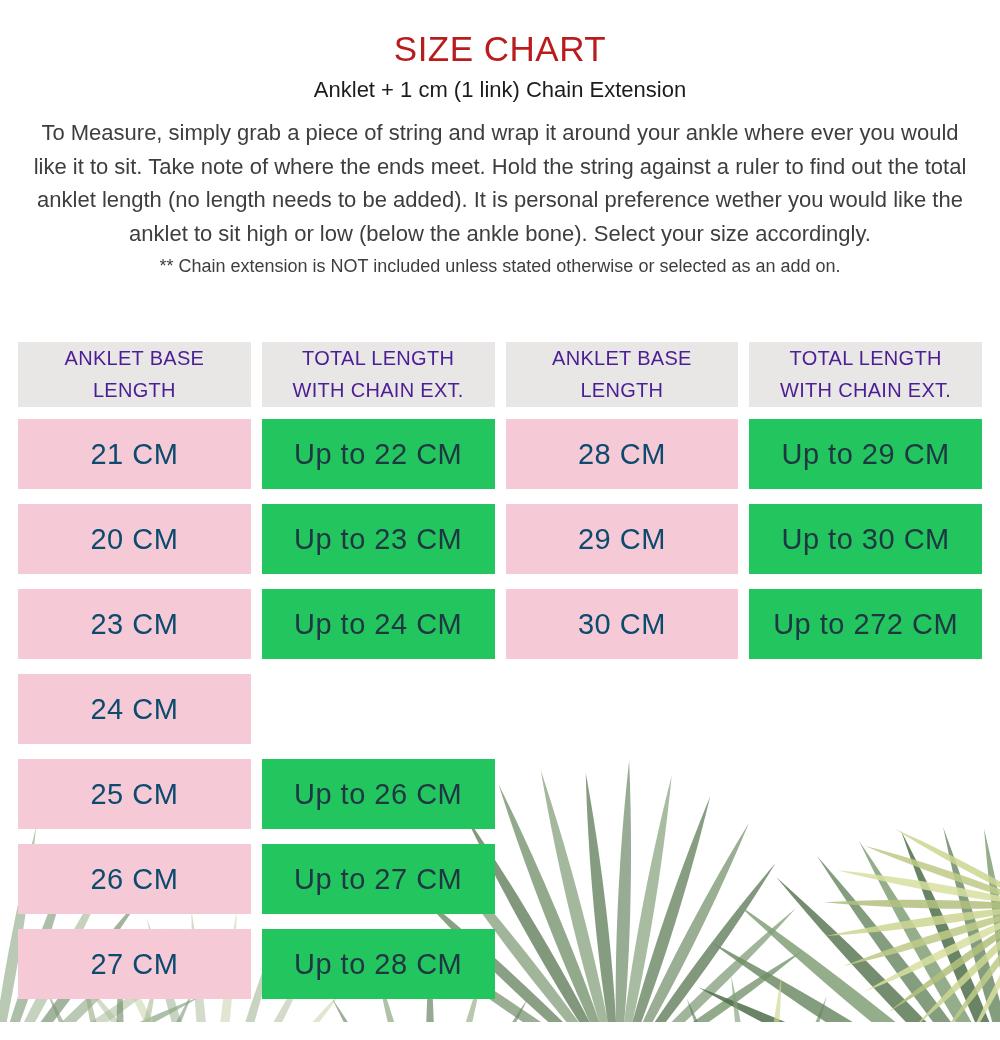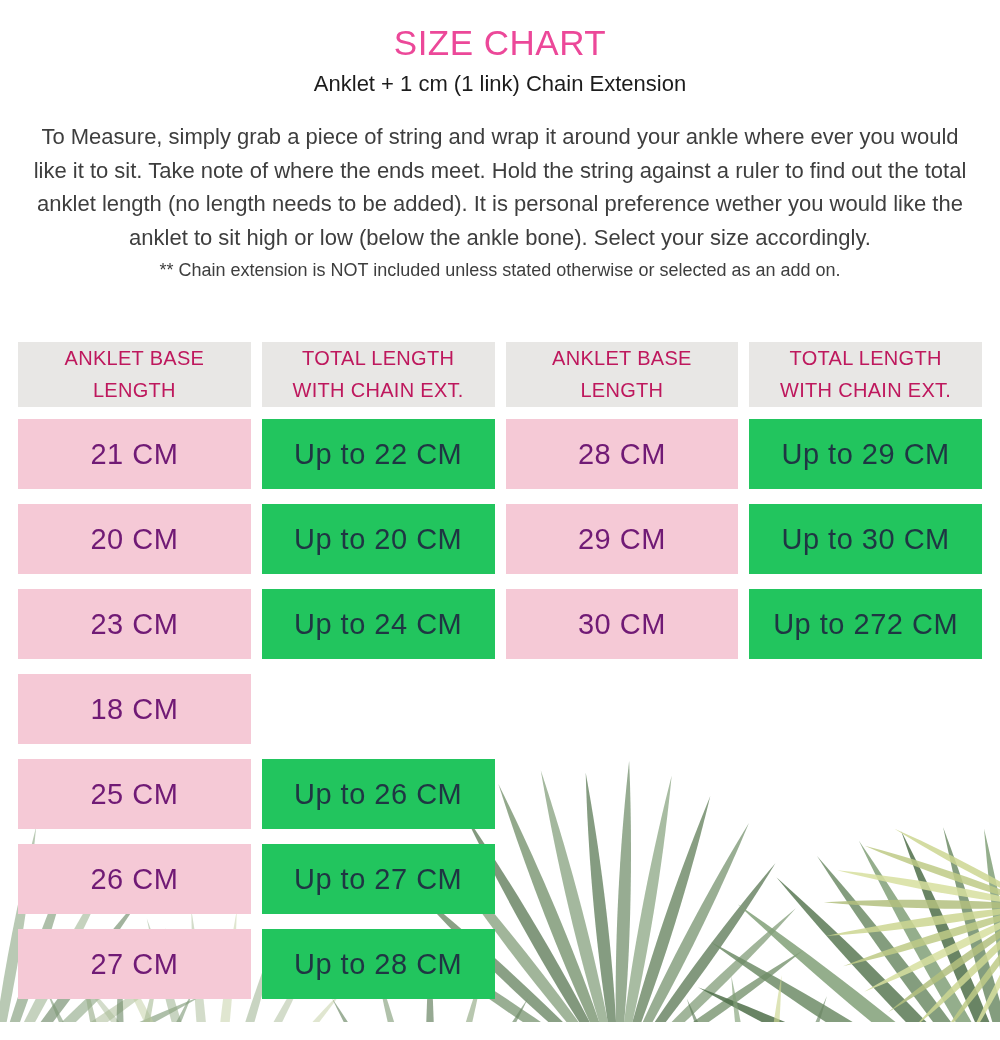--- a/index.html
+++ b/index.html
@@ -6,33 +6,33 @@
   html, body { margin: 0; padding: 0; }
   body {
     width: 1000px; height: 1040px;
     background: #ffffff;
     font-family: "Liberation Sans", sans-serif;
     position: relative;
     overflow: hidden;
   }
   .top-block { position: relative; z-index: 2; }
   .page-title {
-    margin: 0; padding-top: 23px;
+    margin: 0; padding-top: 29px;
     text-align: center;
     font-size: 35px; font-weight: 500; letter-spacing: 0.5px;
-    color: #ec4899;
+    color: #b91c1c;
   }
   .page-subtitle {
     margin: 8px 0 0;
     text-align: center;
     font-size: 22px; font-weight: 400;
     color: #1c1c1c;
   }
   .description {
-    width: 952px; margin: 23px auto 0;
+    width: 952px; margin: 13px auto 0;
     text-align: center;
     font-size: 22px; line-height: 33.5px;
     color: #3e3e3e;
   }
   .note {
     width: 984px; margin: 0 auto;
     text-align: center;
     font-size: 18px; line-height: 33.5px;
     color: #3e3e3e;
   }
@@ -47,26 +47,26 @@
     column-gap: 11px;
     height: 70px;
   }
   .trow.thead { height: 62px; }
   .cell {
     display: flex; align-items: center; justify-content: center;
     text-align: center;
   }
   .cell.head {
     background: #e8e7e5;
-    color: #be185d;
+    color: #4c1d95;
     font-size: 20px; line-height: 1.62; letter-spacing: 0.3px;
     white-space: pre-line;
   }
   .cell.data { font-size: 29px; letter-spacing: 0.5px; }
-  .cell.pink { background: #f5c9d6; color: #701a75; }
+  .cell.pink { background: #f5c9d6; color: #0c4a6e; }
   .cell.blue { background: #22c55e; color: #1f3643; }
   .palms {
     position: absolute; left: 0; top: 748px;
     width: 1000px; height: 274px;
     z-index: 1;
   }
 </style>
 </head>
 <body>
 
@@ -91,34 +91,34 @@
 
   <div class="trow">
     <div class="cell data pink">21 CM</div>
     <div class="cell data blue">Up to 22 CM</div>
     <div class="cell data pink">28 CM</div>
     <div class="cell data blue">Up to 29 CM</div>
   </div>
 
   <div class="trow">
     <div class="cell data pink">20 CM</div>
-    <div class="cell data blue">Up to 20 CM</div>
+    <div class="cell data blue">Up to 23 CM</div>
     <div class="cell data pink">29 CM</div>
     <div class="cell data blue">Up to 30 CM</div>
   </div>
 
   <div class="trow">
     <div class="cell data pink">23 CM</div>
     <div class="cell data blue">Up to 24 CM</div>
     <div class="cell data pink">30 CM</div>
     <div class="cell data blue">Up to 272 CM</div>
   </div>
 
   <div class="trow">
-    <div class="cell data pink">18 CM</div>
+    <div class="cell data pink">24 CM</div>
   </div>
 
   <div class="trow">
     <div class="cell data pink">25 CM</div>
     <div class="cell data blue">Up to 26 CM</div>
   </div>
 
   <div class="trow">
     <div class="cell data pink">26 CM</div>
     <div class="cell data blue">Up to 27 CM</div>

